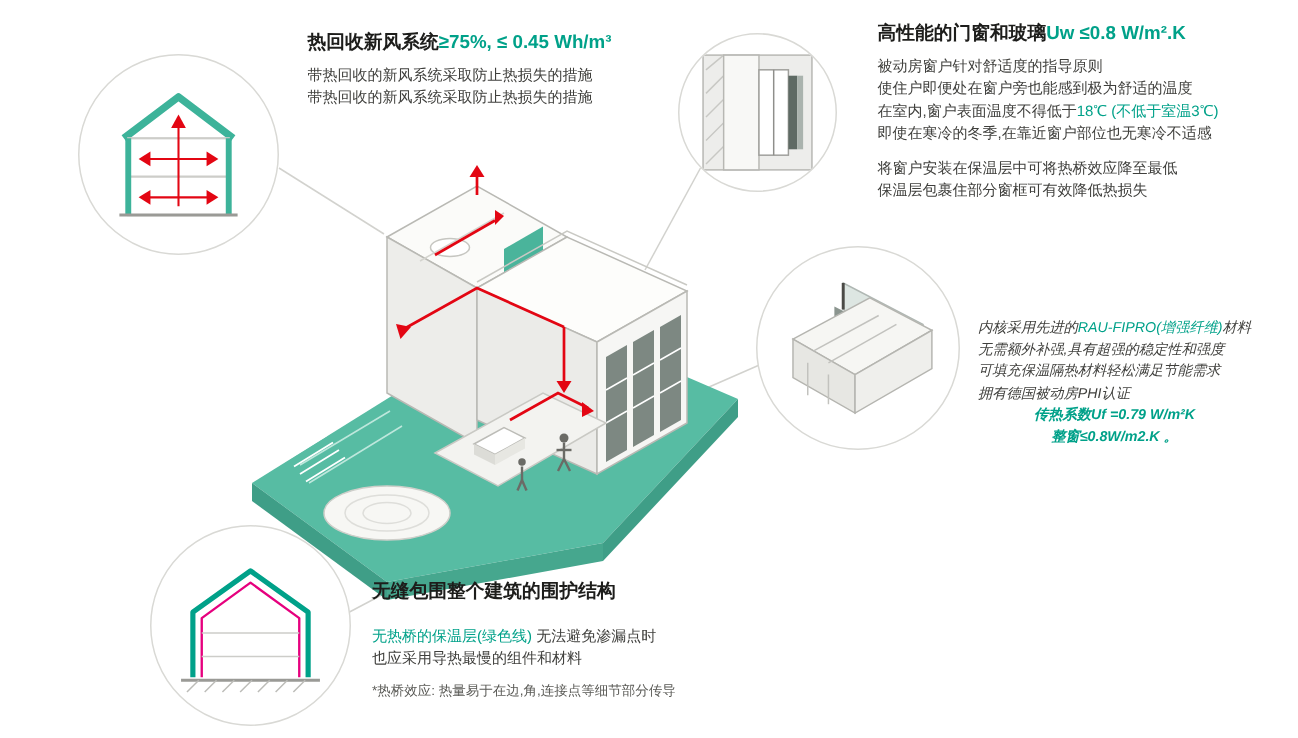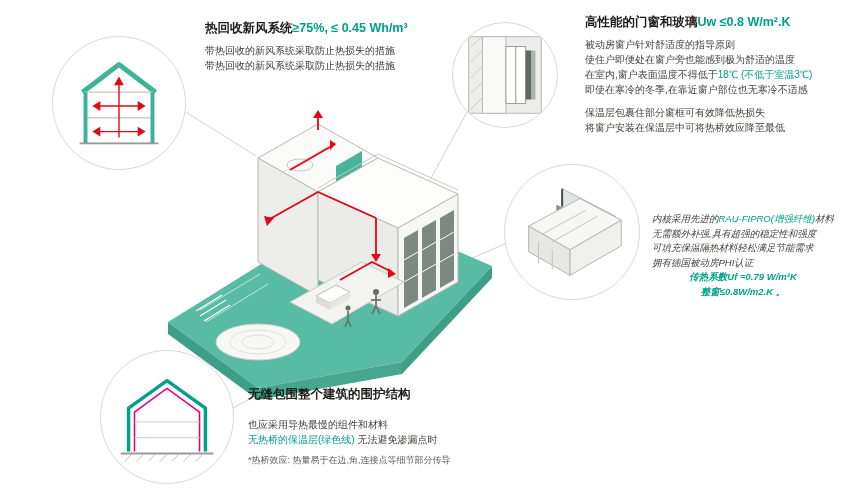--- a/index.html
+++ b/index.html
@@ -212,43 +212,43 @@
       <span>高性能的门窗和玻璃</span><span class="t-green">Uw ≤0.8 W/m².K</span>
     </div>
     <div class="body">
       <div class="ln">被动房窗户针对舒适度的指导原则</div>
       <div class="ln">使住户即便处在窗户旁也能感到极为舒适的温度</div>
       <div class="ln">
         <span>在室内,窗户表面温度不得低于</span><span class="green">18℃</span> <span class="green">(不低于室温3℃)</span>
       </div>
       <div class="ln">即使在寒冷的冬季,在靠近窗户部位也无寒冷不适感</div>
       <div class="gap"></div>
+      <div class="ln">将窗户安装在保温层中可将热桥效应降至最低</div>
       <div class="ln">保温层包裹住部分窗框可有效降低热损失</div>
-      <div class="ln">将窗户安装在保温层中可将热桥效应降至最低</div>
     </div>
   </div>
 
   <div class="block block-profile" style="left:652px;top:212px;font-style:italic;">
     <div class="body">
       <div class="ln">
         <span>内核采用先进的</span><span class="green">RAU-FIPRO(增强纤维)</span><span>材料</span>
       </div>
       <div class="ln">无需额外补强,具有超强的稳定性和强度</div>
       <div class="ln">可填充保温隔热材料轻松满足节能需求</div>
       <div class="ln">拥有德国被动房PHI认证</div>
       <div class="ln green bold">传热系数Uf =0.79 W/m²K</div>
       <div class="ln green bold">整窗≤0.8W/m2.K 。</div>
     </div>
   </div>
 
   <div class="block block-thermal" style="left:248px;top:386px;">
     <div class="title">无缝包围整个建筑的围护结构</div>
     <div class="body">
       <div class="gap"></div>
-      <div class="ln">也应采用导热最慢的组件和材料</div>
       <div class="ln">
         <span class="green">无热桥的保温层(绿色线)</span><span> 无法避免渗漏点时</span>
       </div>
+      <div class="ln">也应采用导热最慢的组件和材料</div>
       <div class="footnote">*热桥效应: 热量易于在边,角,连接点等细节部分传导</div>
     </div>
   </div>
 
 </div>
 
 </body></html>

